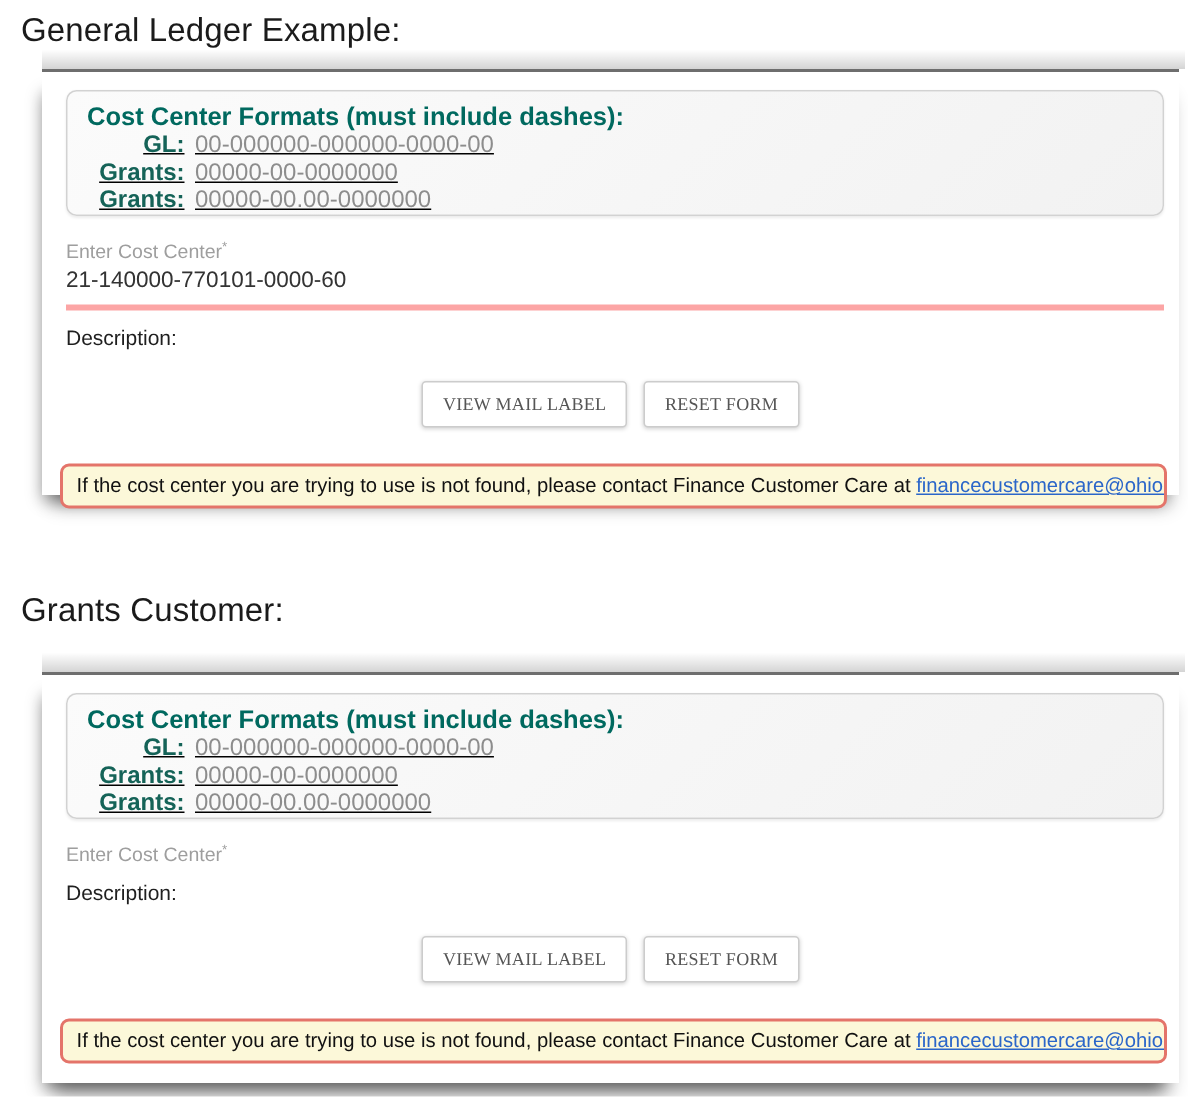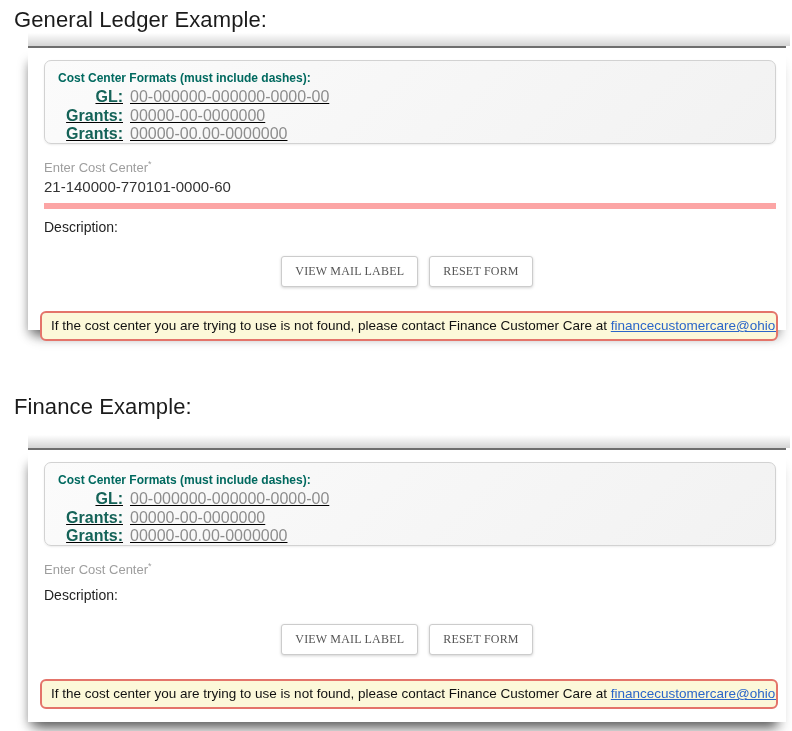--- a/index.html
+++ b/index.html
@@ -43,21 +43,21 @@
     margin: 12px 10px 0 16px;
     border: 1px solid #d2d2d2;
     border-radius: 7px;
     background: linear-gradient(135deg, #fbfbfb 0%, #f2f2f2 100%);
     box-shadow: 0 1px 2px rgba(0,0,0,0.08);
     padding: 7px 0 10px 0;
     height: 84px;
   }
   .formats-title {
     padding-left: 13px;
-    font-size: 12px;
+    font-size: 17px;
     font-weight: bold;
     color: #00695f;
     line-height: 20px;
   }
   .fmt-row {
     display: flex;
     font-size: 16px;
     line-height: 18.5px;
     text-decoration: underline;
   }
@@ -77,21 +77,21 @@
     margin: 15px 0 0 16px;
     font-size: 13px;
     color: #9e9e9e;
   }
   .field-label sup {
     font-size: 9px;
     color: #9e9e9e;
   }
   .input-wrap {
     margin: 0 10px 0 16px;
-    border-bottom: 6px solid #fca5a5;
+    border-bottom: 4px solid #fca5a5;
     padding: 3px 0 7px 0;
   }
   .cost-input {
     width: 100%;
     border: none;
     outline: none;
     background: transparent;
     font-family: "Liberation Sans", sans-serif;
     font-size: 15px;
     color: #333333;
@@ -171,21 +171,21 @@
   <div class="description-label">Description:</div>
 
   <div class="button-row">
     <button class="btn">VIEW MAIL LABEL</button>
     <button class="btn">RESET FORM</button>
   </div>
 
   <div class="warning-box"><span>If the cost center you are trying to use is not found, please contact Finance Customer Care at </span><a>financecustomercare@ohio.edu</a></div>
 </div>
 
-<div class="section-title" id="title-2">Finance Example:</div>
+<div class="section-title" id="title-2">Grants Customer:</div>
 
 <div class="card" id="card-2">
 
   <div class="formats-box">
     <div class="formats-title">Cost Center Formats (must include dashes):</div>
     <div class="fmt-row">
       <span class="fmt-label">GL:</span>
       <span class="fmt-value">00-000000-000000-0000-00</span>
     </div>
     <div class="fmt-row">

